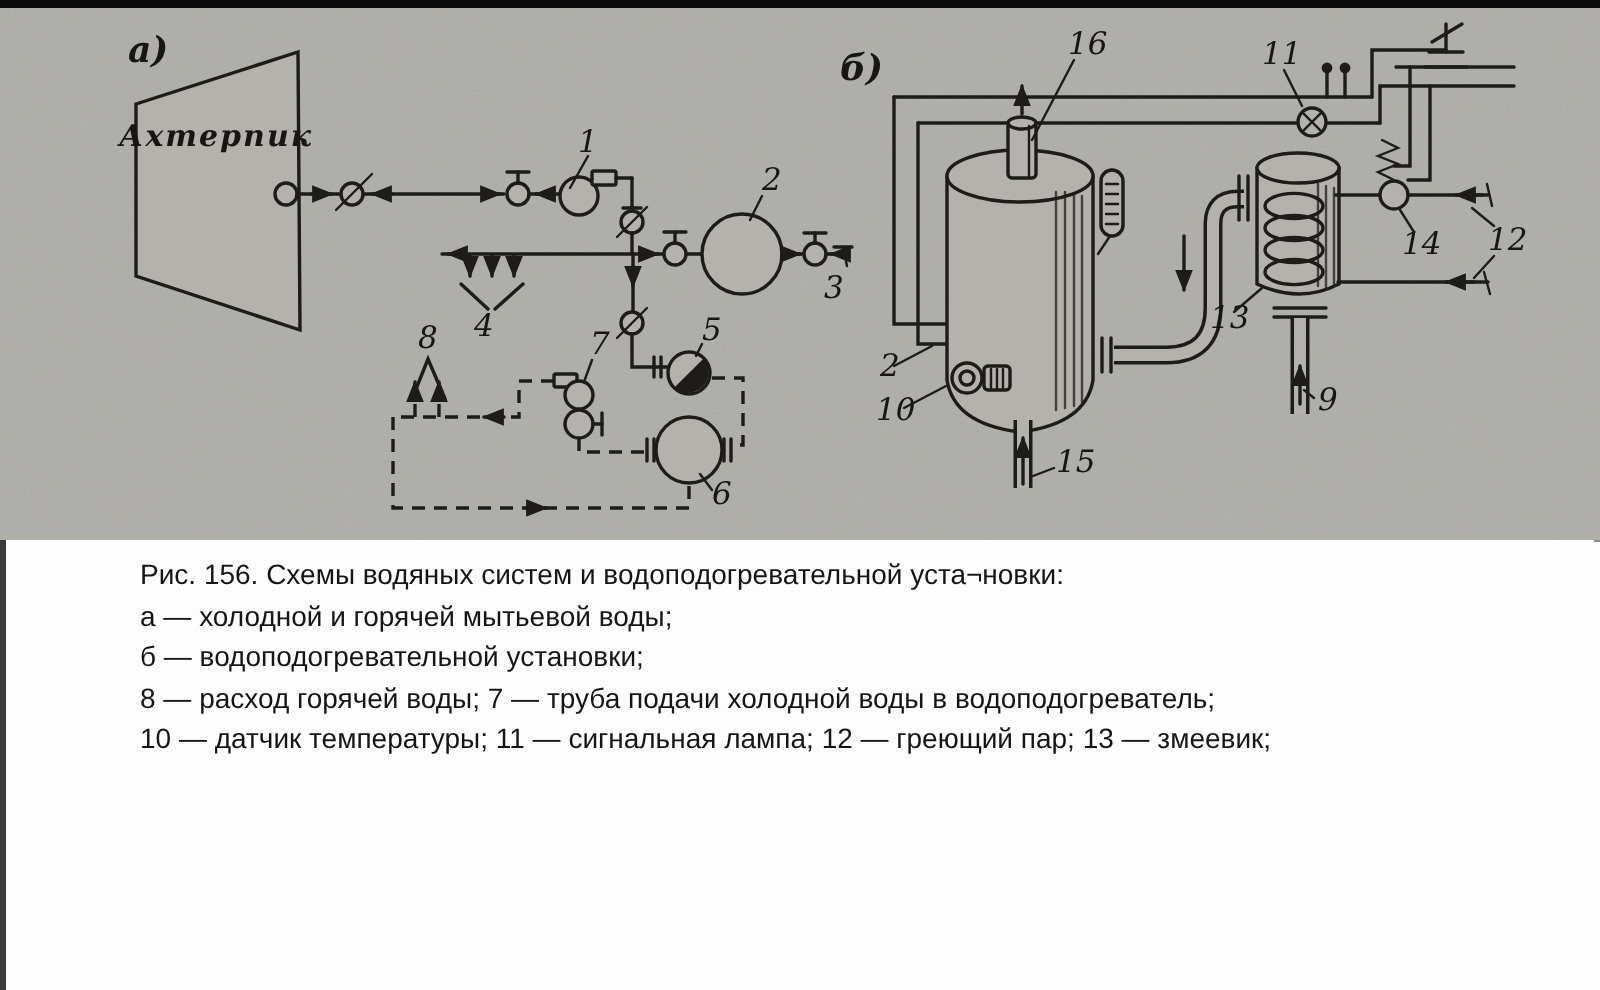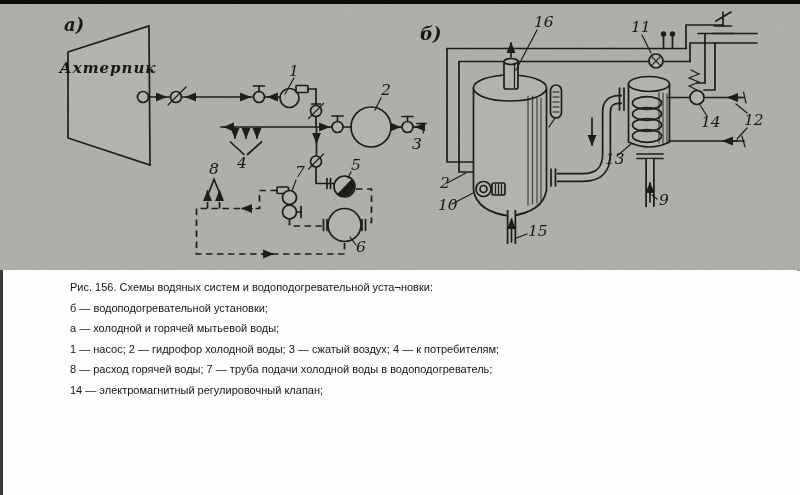--- a/index.html
+++ b/index.html
@@ -4,21 +4,21 @@
 <style>
   html,body{margin:0;padding:0;background:#e8e8e8;}
   .page{position:relative;width:800px;height:495px;overflow:hidden;background:#fdfdfd;
         font-family:"Liberation Sans",sans-serif;}
   .top-strip{position:absolute;left:0;top:0;width:800px;height:4px;background:#0b0b0b;}
   .diagram{position:absolute;left:0;top:0;width:800px;height:270px;background:#b3b2ad;
            border-bottom:1px solid #8f8f8c;}
   .caption{position:absolute;left:0;top:270px;width:797px;height:225px;background:#fdfdfd;
            border-left:3px solid #3a3a3a;box-sizing:border-box;
            padding:7px 0 0 67px;color:#151515;}
-  .cap-line{font-size:11px;line-height:20.6px;white-space:nowrap;}
+  .cap-line{font-size:14px;line-height:20.6px;white-space:nowrap;}
   
   .ln{stroke:#1d1c1a;stroke-width:1.7;fill:none;stroke-linecap:round;}
   .thin{stroke-width:1.2;}
   .dsh{stroke:#1d1c1a;stroke-width:1.7;fill:none;stroke-dasharray:6.5 4.5;stroke-linecap:butt;}
   .pipe{stroke:#1d1c1a;stroke-width:9.5;fill:none;}
   .pipe2{stroke:#b3b2ad;stroke-width:6;fill:none;}
   .sym{fill:#b3b2ad;stroke:#1d1c1a;stroke-width:1.7;}
   .fillk{fill:#1d1c1a;stroke:none;}
   .lbl{font:italic 15.5px "DejaVu Serif",serif;fill:#171614;}
   .lblbig{font:italic bold 18px "DejaVu Serif",serif;fill:#171614;}
@@ -348,20 +348,19 @@
         <text class="lbl" x="744" y="125">12</text>
       </g>
     </g>
   </svg>
   </div>
 
   <div class="top-strip"></div>
 
   <div class="caption">
     <div class="cap-line">Рис. 156. Схемы водяных систем и водоподогревательной уста¬новки:</div>
+    <div class="cap-line">а — холодной и горячей мытьевой воды;</div>
     <div class="cap-line">б — водоподогревательной установки;</div>
-    <div class="cap-line">а — холодной и горячей мытьевой воды;</div>
-    <div class="cap-line">1 — насос; 2 — гидрофор холодной воды; 3 — сжатый воздух; 4 — к потребителям;</div>
     <div class="cap-line">8 — расход горячей воды; 7 — труба подачи холодной воды в водоподогреватель;</div>
-    <div class="cap-line">14 — электромагнитный регулировочный клапан;</div>
+    <div class="cap-line">10 — датчик температуры; 11 — сигнальная лампа; 12 — греющий пар; 13 — змеевик;</div>
   </div>
 
 </div>
 
 </body></html>

